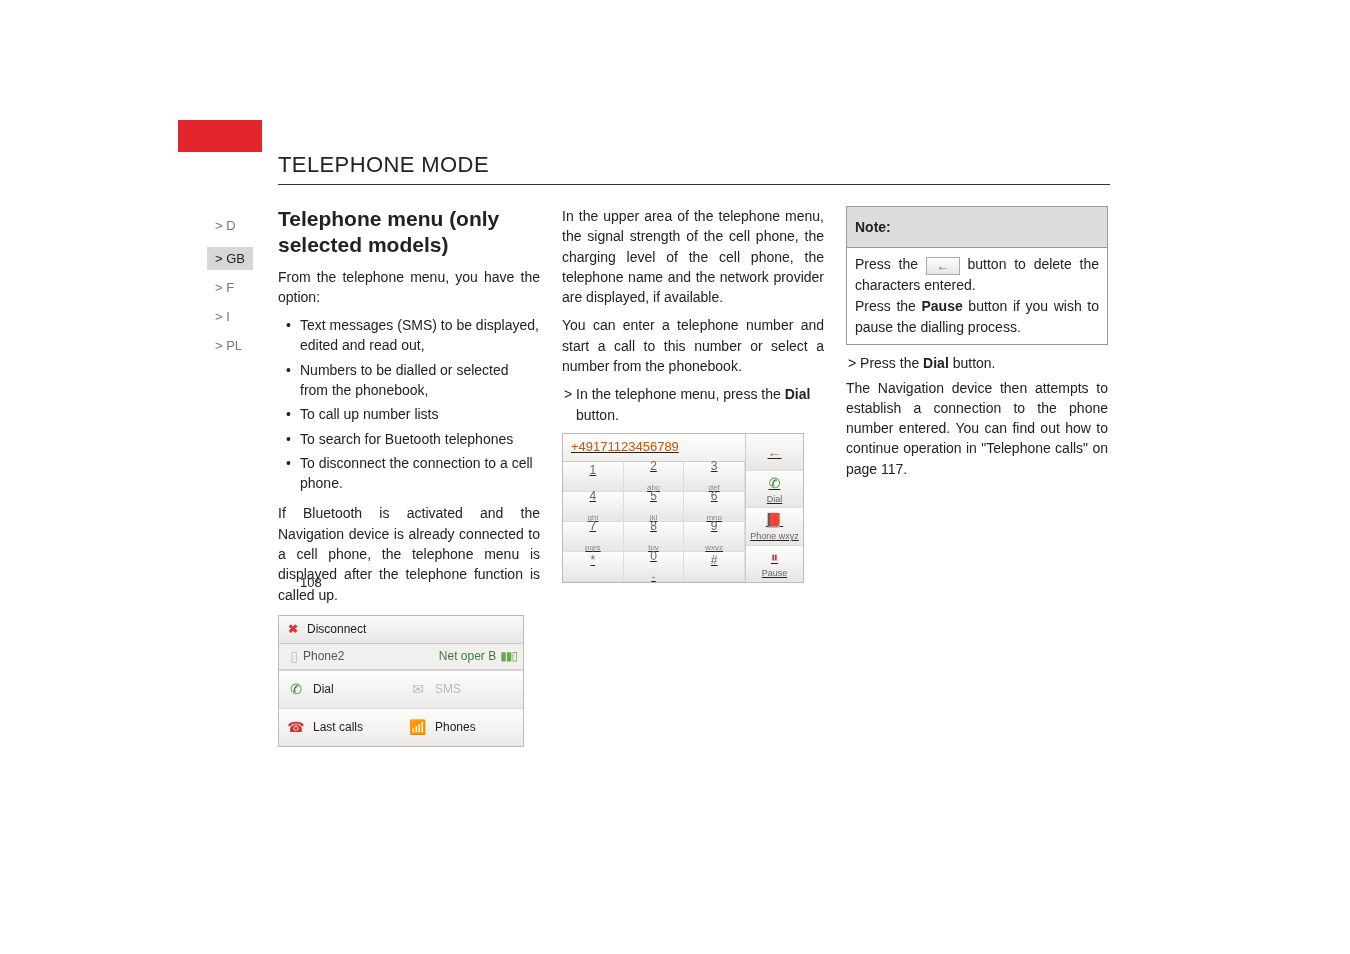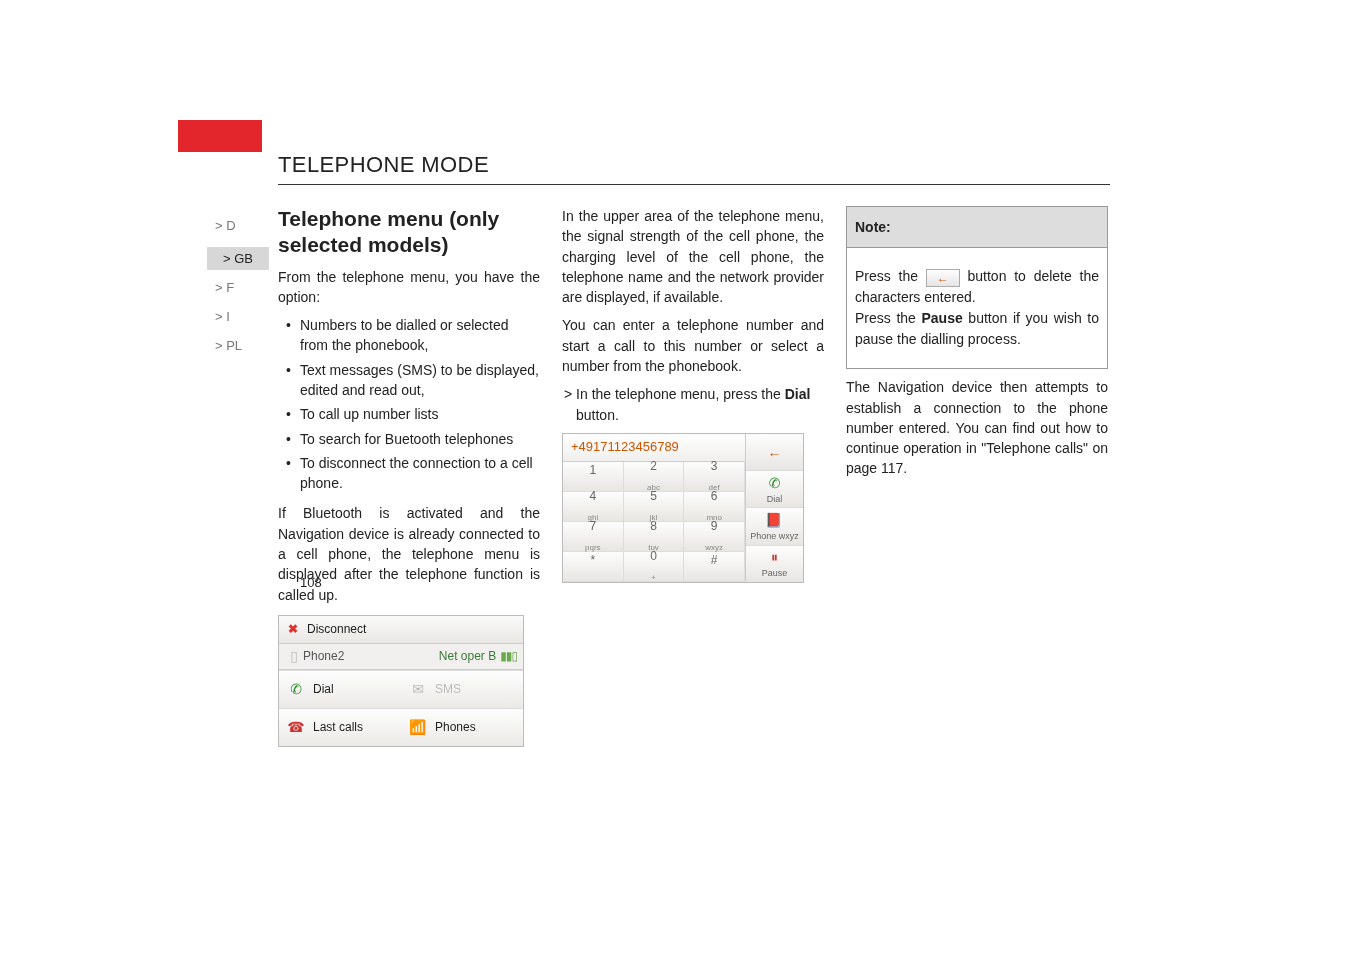--- a/index.html
+++ b/index.html
@@ -54,21 +54,21 @@
     position: absolute;
     top: 218px;
     left: 215px;
     font-size: 13px;
     color: #777;
   }
   .side-nav div { margin-bottom: 14px; }
   .side-nav .active {
     background: #d7d7d7;
     color: #222;
-    padding: 4px 16px;
+    padding: 4px 8px;
     margin-left: -8px;
     margin-bottom: 10px;
     display: inline-block;
   }
   .content {
     position: absolute;
     top: 206px;
     left: 278px;
     width: 832px;
     display: flex;
@@ -102,21 +102,21 @@
     border: 1px solid #999;
     margin-bottom: 8px;
   }
   .note-head {
     background: #ddd;
     font-weight: bold;
     padding: 10px 8px;
     border-bottom: 1px solid #999;
   }
   .note-body {
-    padding: 18px 8px;
+    padding: 6px 8px;
     text-align: justify;
     line-height: 1.5;
   }
   .back-btn-inline {
     display: inline-block;
     width: 34px;
     height: 18px;
     border: 1px solid #aaa;
     background: linear-gradient(#fdfdfd,#e5e5e5);
     vertical-align: middle;
@@ -175,20 +175,21 @@
   .ico.grey { color:#bbb; }
 
   
   .shot2 {
     width: 242px;
     border: 1px solid #bbb;
     background: #f2f0ee;
     font-size: 11px;
     margin-top: 8px;
     display:flex;
+    text-decoration:underline;
   }
   .pad-left { flex: 3; display:flex; flex-direction:column; }
   .num-display {
     height: 28px;
     display:flex; align-items:center;
     padding-left:8px;
     color:#cc5500;
     font-size: 13px;
     background: linear-gradient(#fff,#f0efed);
     border-bottom:1px solid #ccc;
@@ -248,22 +249,22 @@
     <div>&gt; I</div>
     <div>&gt; PL</div>
   </div>
 
   <div class="content">
 
     <div class="col">
       <div class="h-sec">Telephone menu (only selected models)</div>
       <div class="para">From the telephone menu, you have the option:</div>
       <ul class="bullets">
+        <li>Text messages (SMS) to be displayed, edited and read out,</li>
         <li>Numbers to be dialled or    selected from the phonebook,</li>
-        <li>Text messages (SMS) to be displayed, edited and read out,</li>
         <li>To call up number lists</li>
         <li>To search for Buetooth telephones</li>
         <li>To disconnect the connection to a cell phone.</li>
       </ul>
       <div class="para">If Bluetooth is activated and the Navigation device is already connected to a cell phone, the telephone menu is displayed after the telephone function is called up.</div>
 
       <div class="shot1">
         <div class="shot1-top">
           <span class="xicon">✖</span>
           <span>Disconnect</span>
@@ -382,18 +383,21 @@
     </div>
 
     <div class="col">
       <div class="note-box">
         <div class="note-head">Note:</div>
         <div class="note-body">
           <span>Press the </span><span class="back-btn-inline">←</span><span> button to delete the characters entered.</span><br>
           <span>Press the </span><b>Pause</b><span> button if you wish to pause the dialling process.</span>
         </div>
       </div>
+      <div class="step">
+        <span>&gt; Press the </span><b>Dial</b><span> button.</span>
+      </div>
       <div class="para">The Navigation device then attempts to establish a connection to the phone number entered. You can find out how to continue operation in "Telephone calls" on page 117.</div>
     </div>
   </div>
 
   <div class="pagenum">108</div>
 </div>
 
 </body></html>

